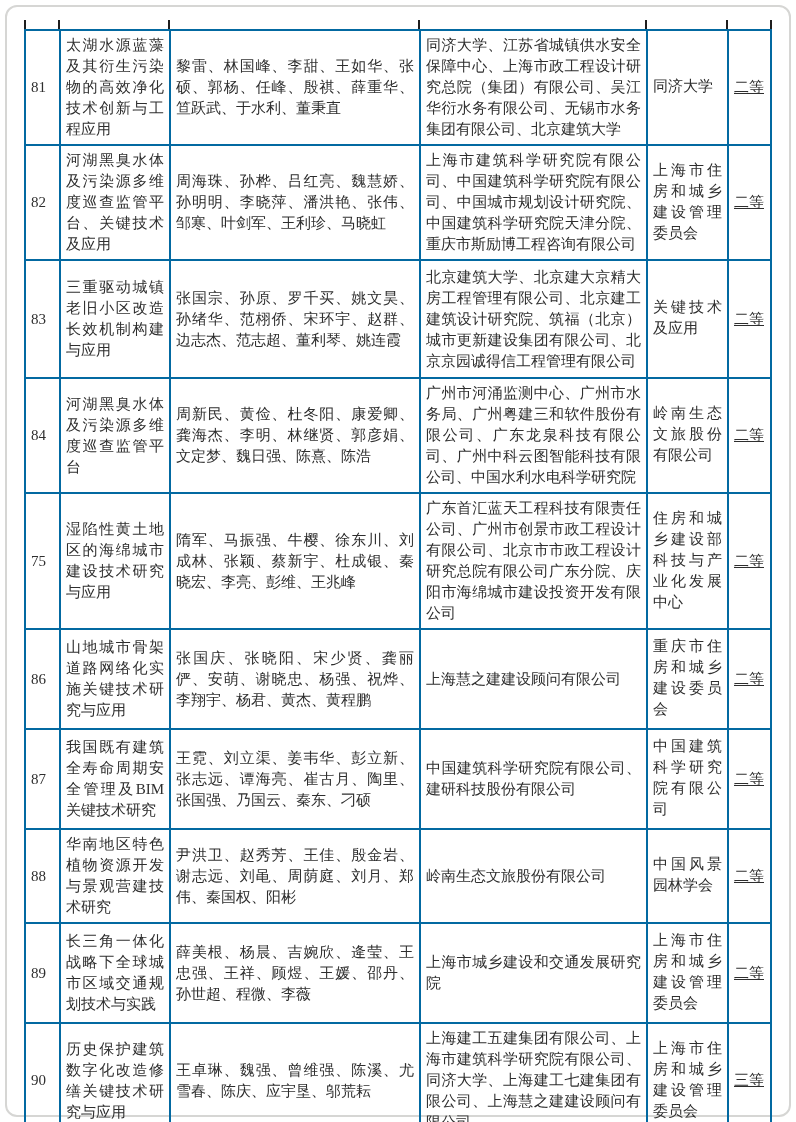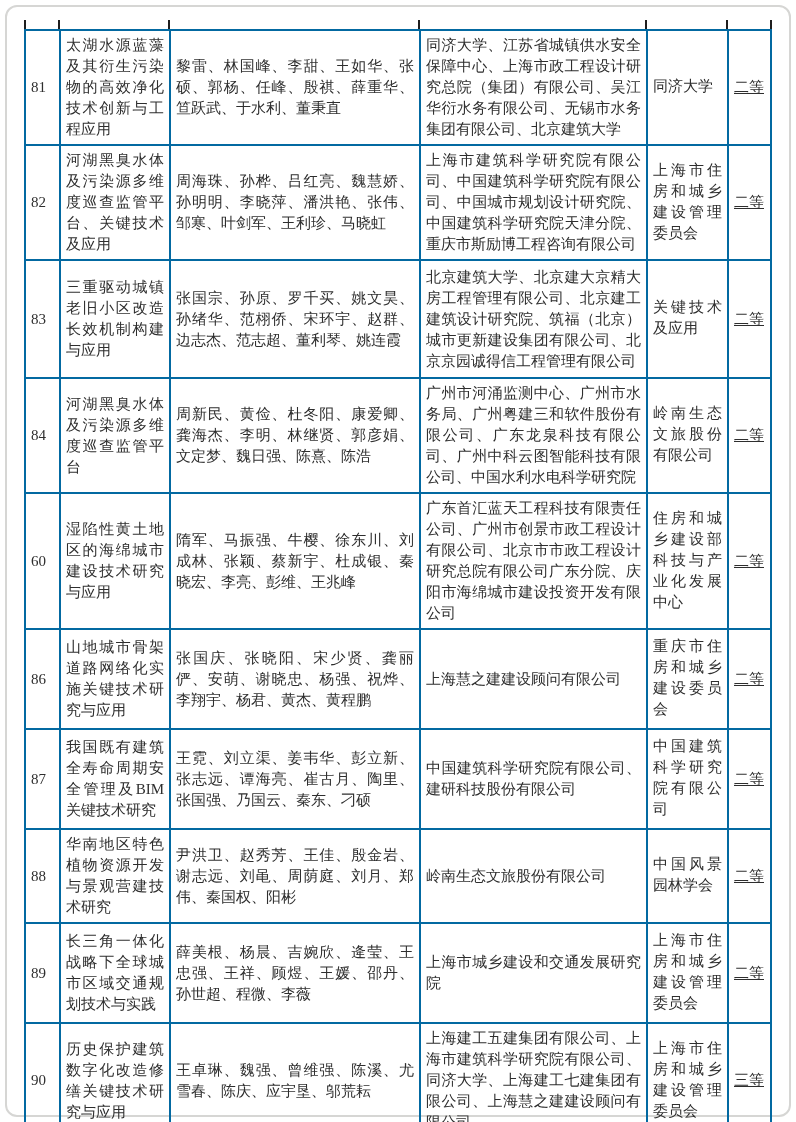--- a/index.html
+++ b/index.html
@@ -130,21 +130,21 @@
   <tr>
     <td class="c-no">84</td>
     <td class="c-project">河湖黑臭水体及污染源多维度巡查监管平台</td>
     <td class="c-people">周新民、黄俭、杜冬阳、康爱卿、龚海杰、李明、林继贤、郭彦娟、文定梦、魏日强、陈熹、陈浩</td>
     <td class="c-orgs">广州市河涌监测中心、广州市水务局、广州粤建三和软件股份有限公司、广东龙泉科技有限公司、广州中科云图智能科技有限公司、中国水利水电科学研究院</td>
     <td class="c-rec">岭南生态文旅股份有限公司</td>
     <td class="c-grade">二等</td>
   </tr>
 
   <tr>
-    <td class="c-no">60</td>
+    <td class="c-no">75</td>
     <td class="c-project">湿陷性黄土地区的海绵城市建设技术研究与应用</td>
     <td class="c-people">隋军、马振强、牛樱、徐东川、刘成林、张颖、蔡新宇、杜成银、秦晓宏、李亮、彭维、王兆峰</td>
     <td class="c-orgs">广东首汇蓝天工程科技有限责任公司、广州市创景市政工程设计有限公司、北京市市政工程设计研究总院有限公司广东分院、庆阳市海绵城市建设投资开发有限公司</td>
     <td class="c-rec">住房和城乡建设部科技与产业化发展中心</td>
     <td class="c-grade">二等</td>
   </tr>
 
   <tr>
     <td class="c-no">86</td>
     <td class="c-project">山地城市骨架道路网络化实施关键技术研究与应用</td>

